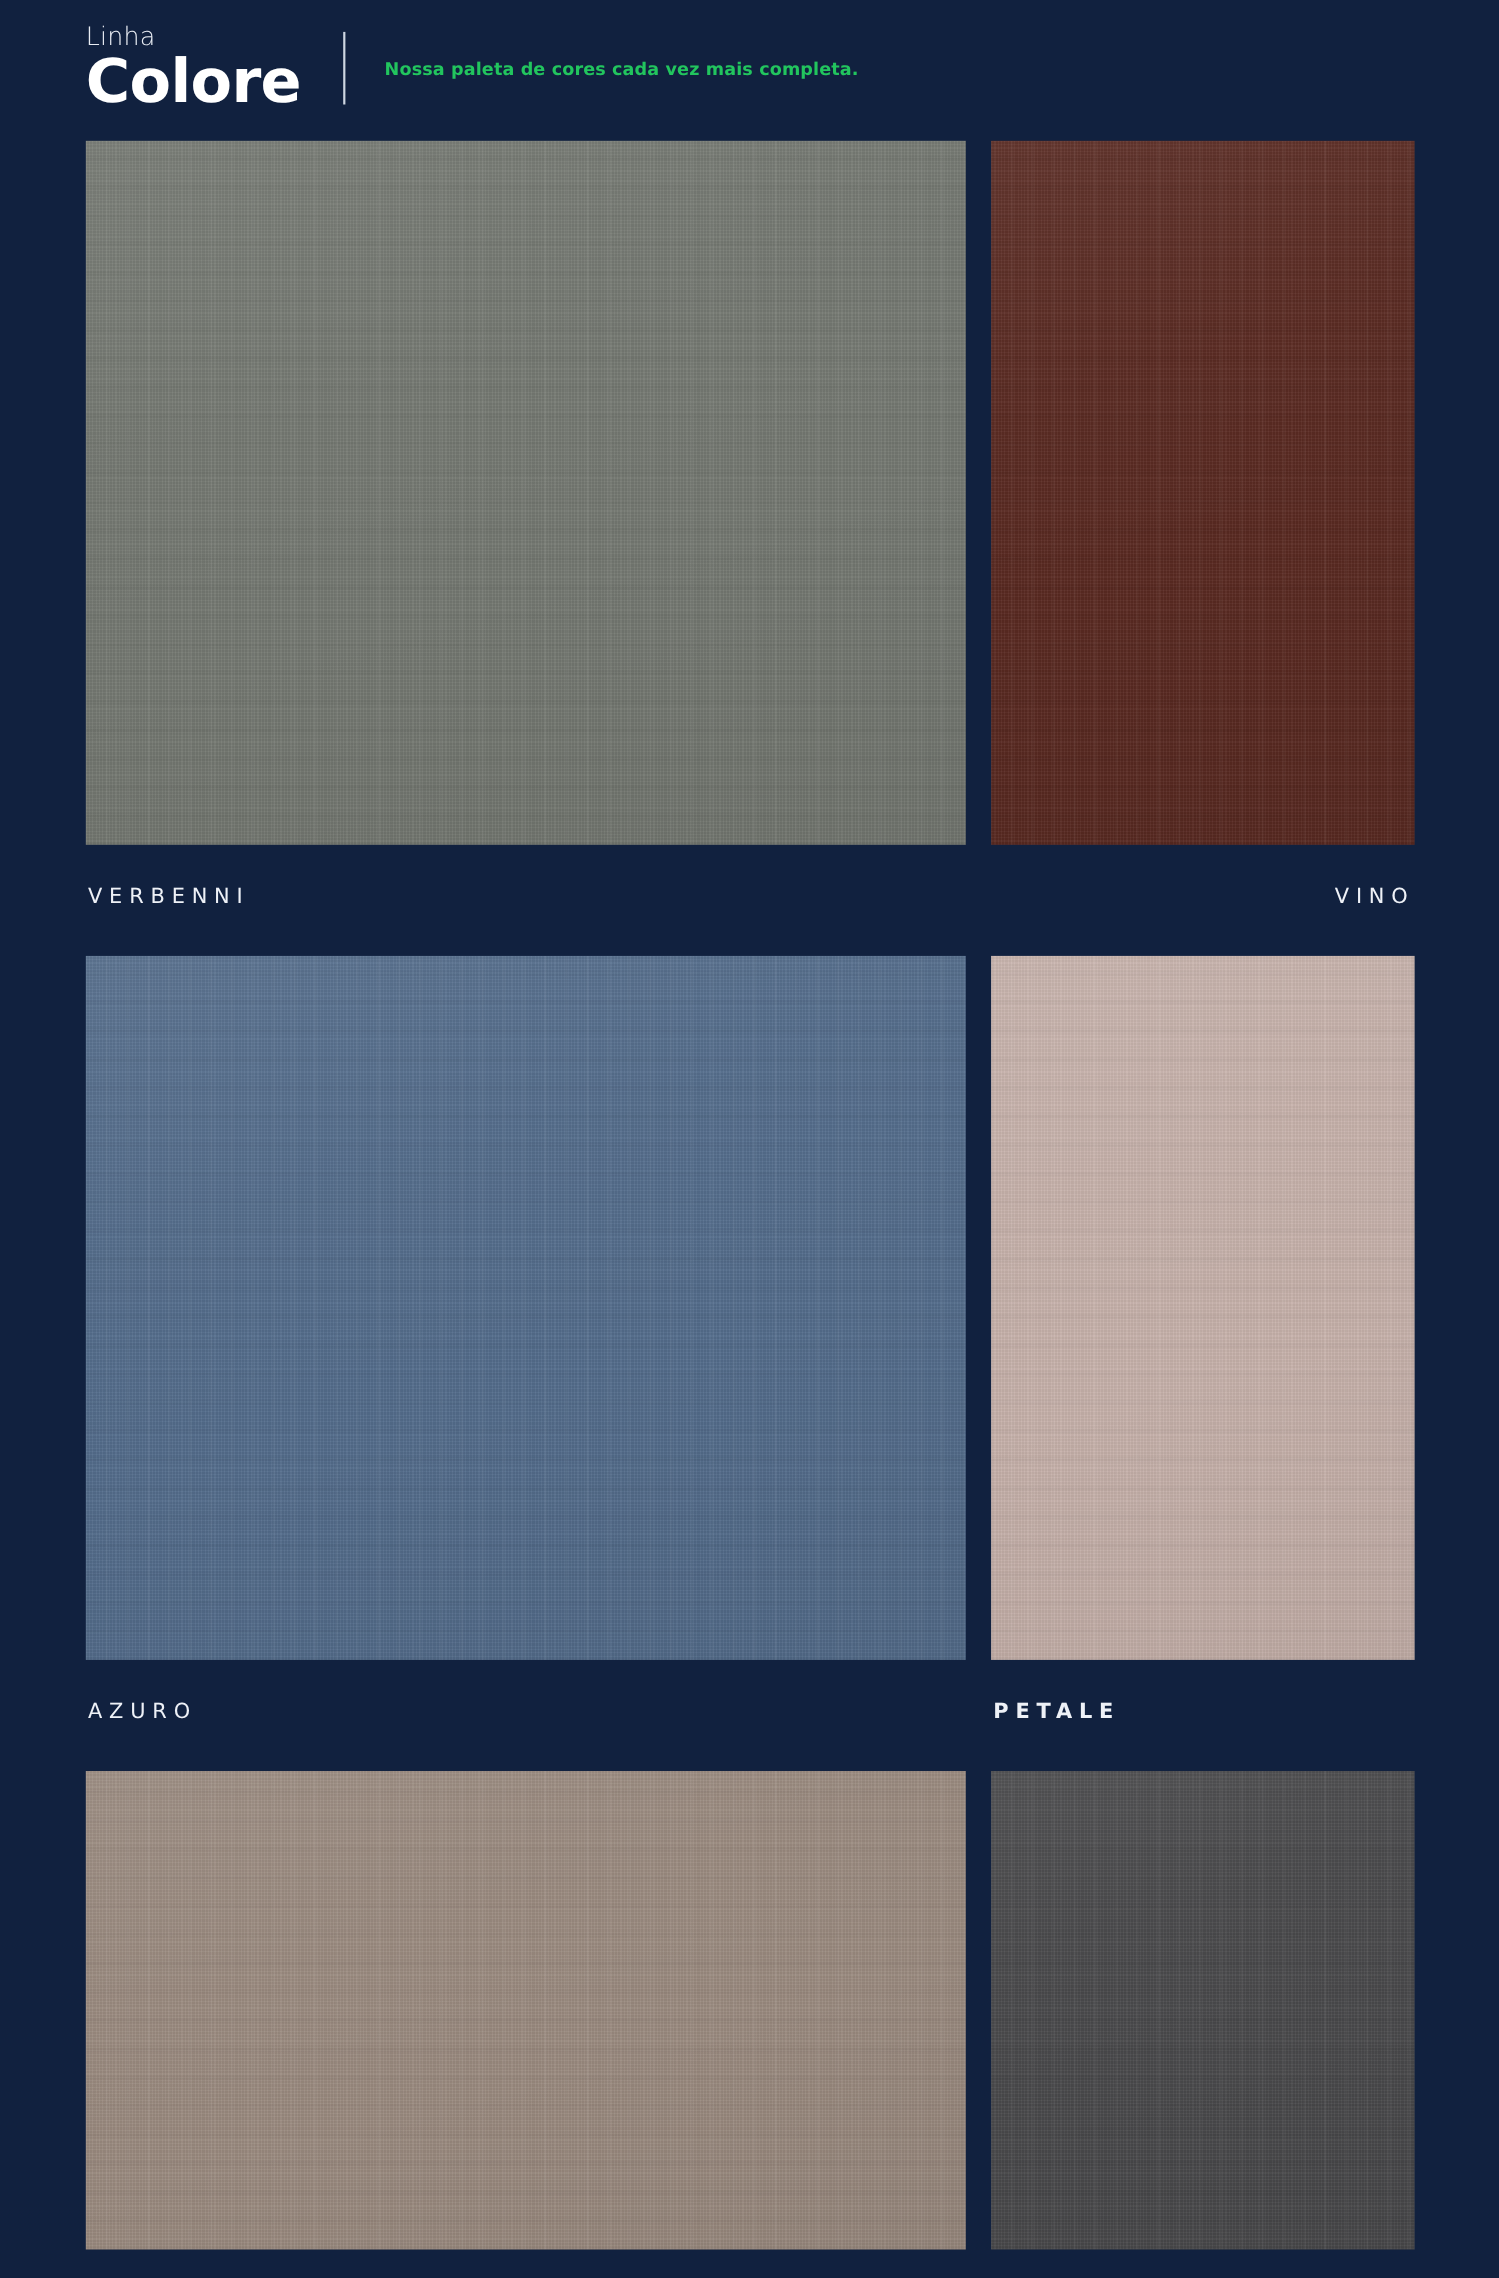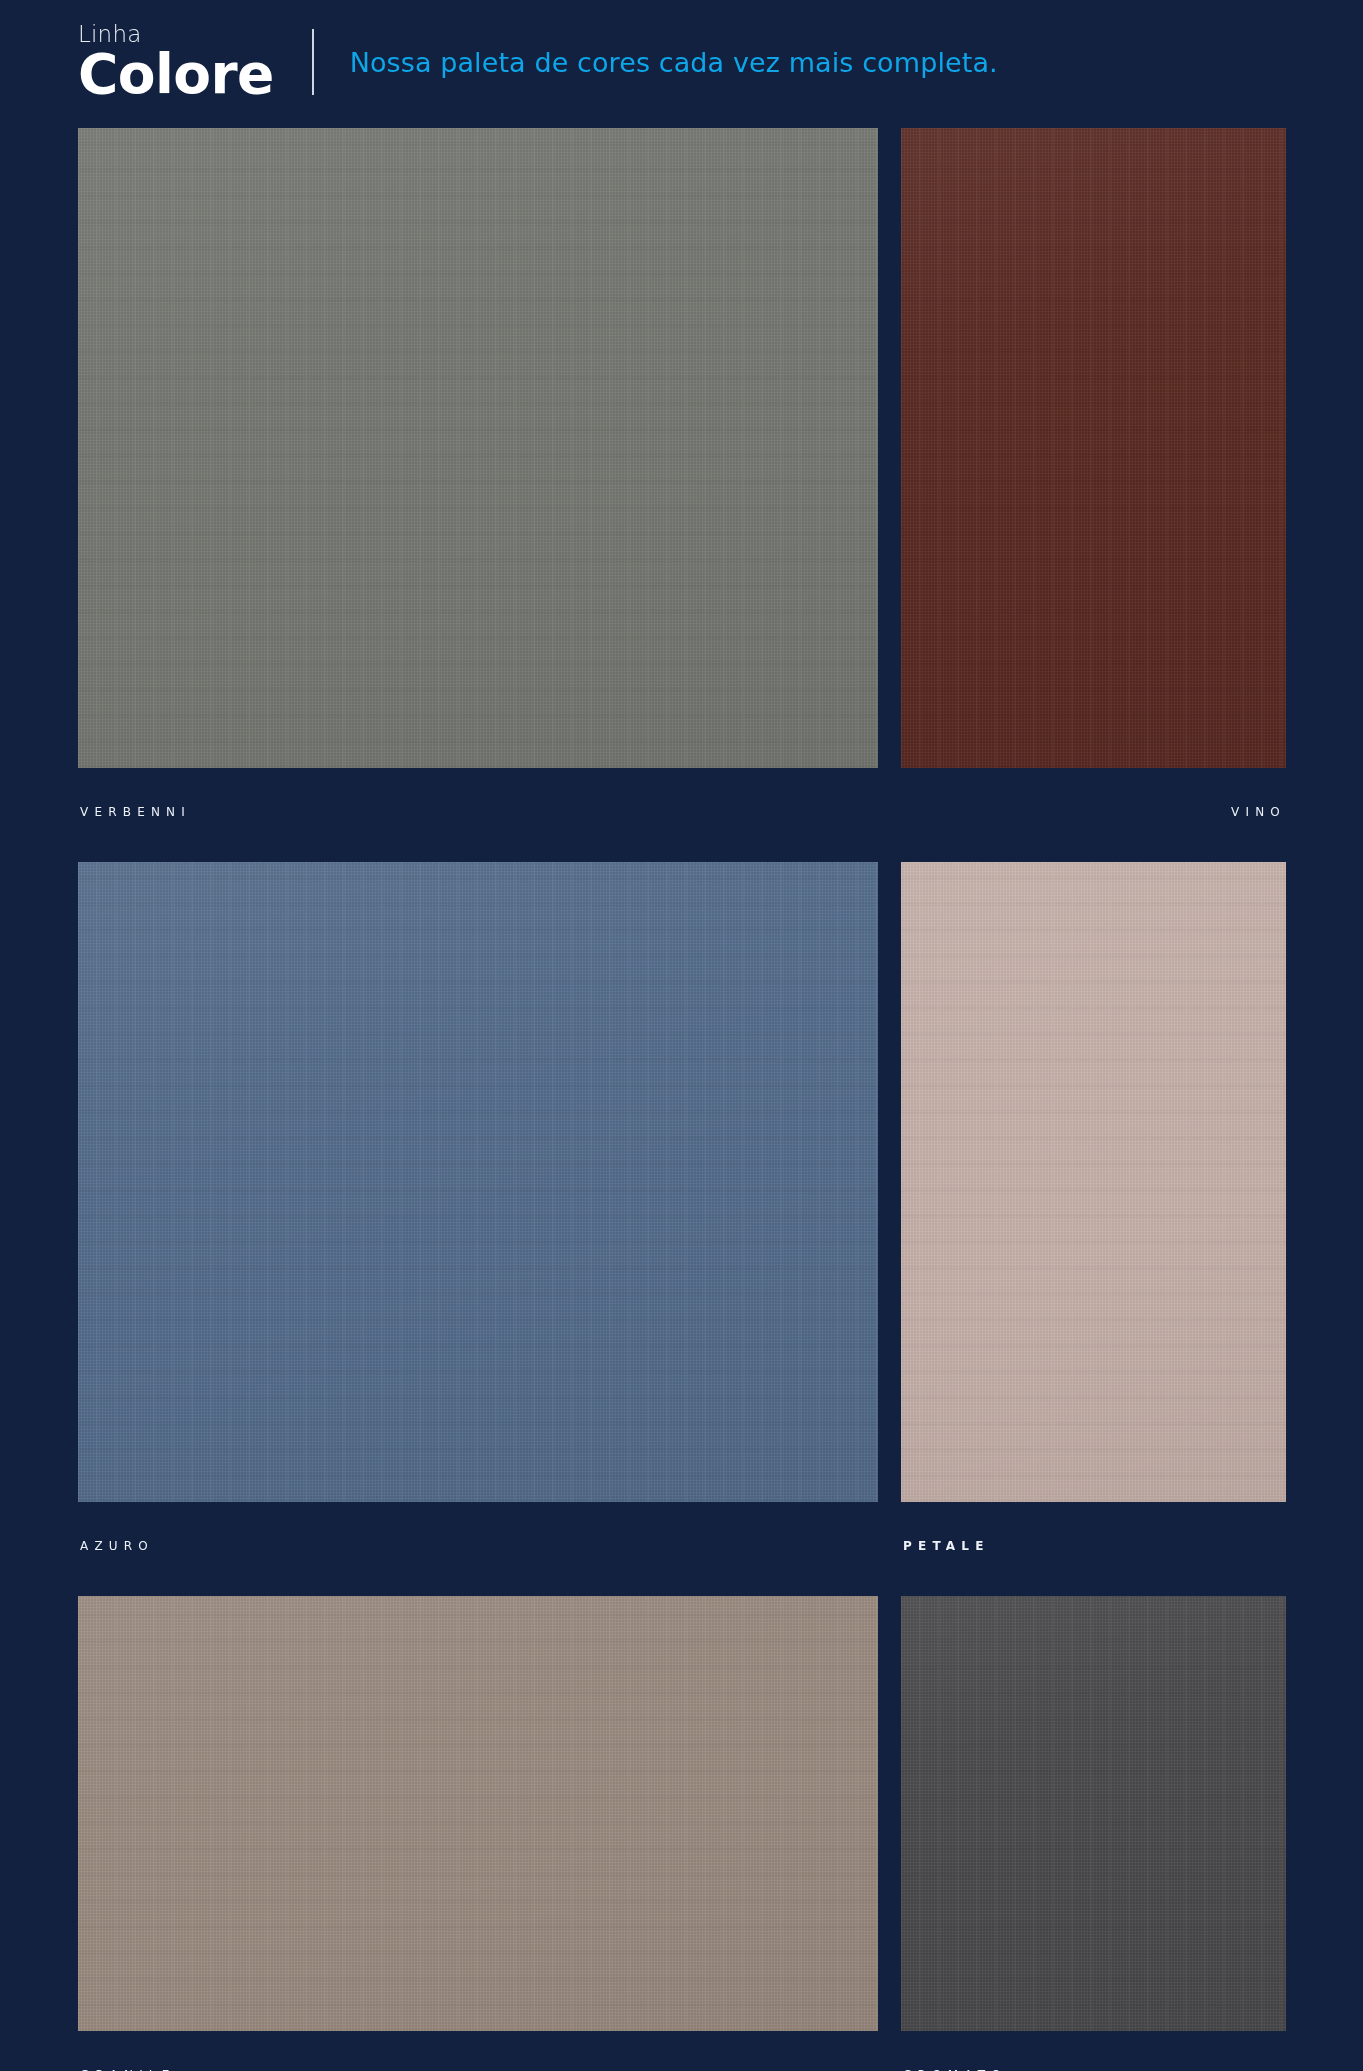--- a/index.html
+++ b/index.html
@@ -57,23 +57,23 @@
   .divider {
     width: 2px;
     height: 66px;
     background: #ced6e2;
     margin: 0 36px 0 38px;
     flex: none;
   }
 
   .tagline {
     font-family: "DejaVu Sans", sans-serif;
-    font-size: 27px;
-    font-weight: 400;
-    color: #0ea5e9;
+    font-size: 16px;
+    font-weight: 700;
+    color: #22c55e;
     letter-spacing: 0.1px;
     white-space: nowrap;
   }
 
   
   .grid {
     position: absolute;
     top: 128px;
     left: 78px;
     width: 1208px;
@@ -138,21 +138,21 @@
     background: linear-gradient(165deg,
       rgba(255,255,255,0.055) 0%,
       rgba(255,255,255,0.012) 32%,
       rgba(0,0,0,0.000) 58%,
       rgba(0,0,0,0.045) 100%);
     pointer-events: none;
   }
 
   .label {
     font-family: "DejaVu Sans", sans-serif;
-    font-size: 12px;
+    font-size: 19px;
     font-weight: 400;
     color: #eef1f7;
     letter-spacing: 6.2px;
     line-height: 1;
     padding: 38px 0 44px 2px;
     white-space: nowrap;
   }
 </style>
 </head>
 <body style="background-color: rgb(17, 33, 63);">

